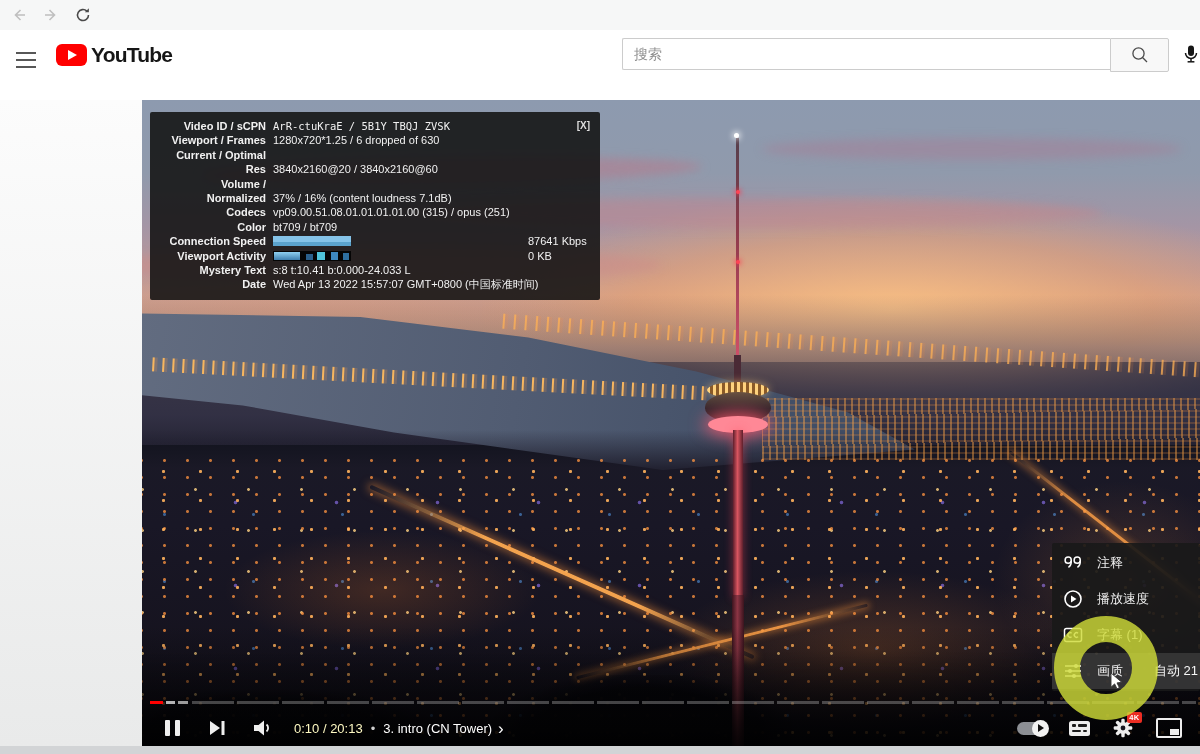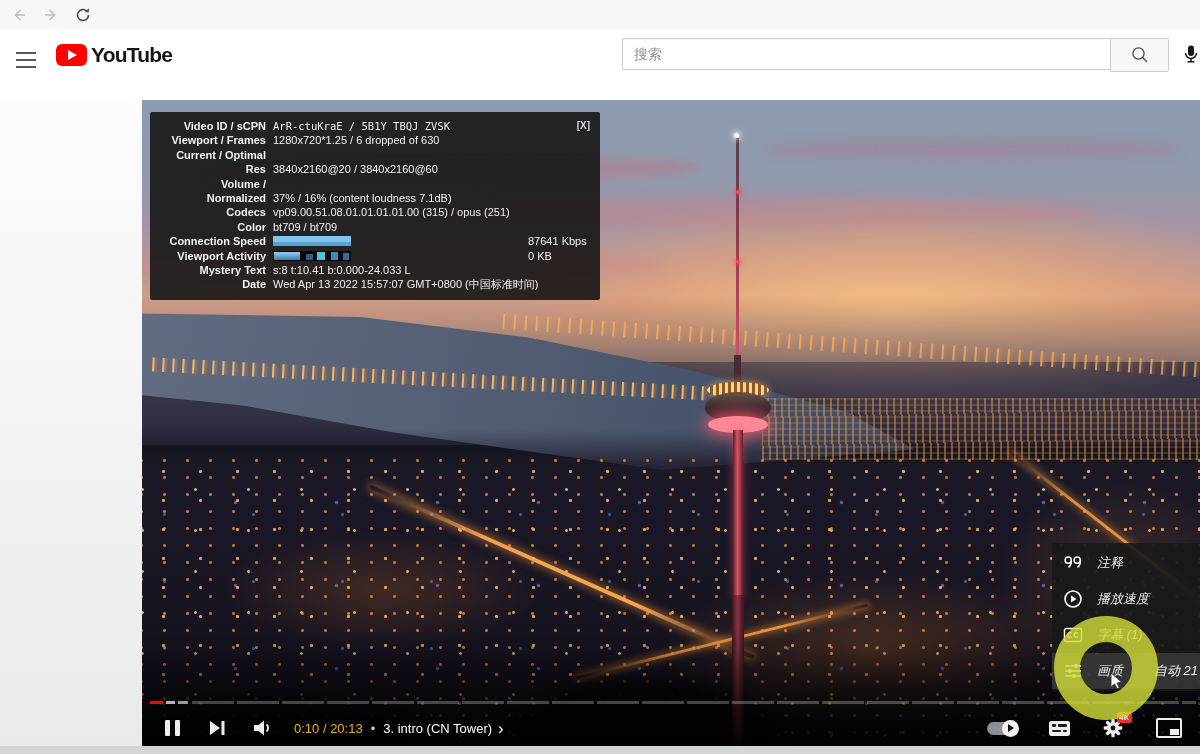--- a/index.html
+++ b/index.html
@@ -102,21 +102,21 @@
   #c-speed{background:linear-gradient(180deg,#85c3e8 0 55%,#5ba3cd 55% 100%);}
   #c-net{background:#050505;}
   #c-net span{position:absolute;bottom:1px;}
   #c-buf{background:#0a0a0a;}
   #c-buf .buf-fill{position:absolute;inset:0;background:linear-gradient(180deg,#f6c27e,#eda95f);
     clip-path:polygon(0 78%,12% 62%,30% 58%,52% 50%,74% 44%,100% 38%,100% 100%,0 100%);}
   .sright{position:absolute;left:368px;top:0;white-space:nowrap;}
   #stats-close{position:absolute;right:10px;top:7px;font-size:10px;font-weight:bold;color:#ddd;cursor:pointer;}
 
   
-  #settings-menu{left:910px;top:443px;width:148px;background:rgba(25,25,25,.92);border-radius:2px;z-index:25;padding:2px 0;font-style:italic;}
+  #settings-menu{left:910px;top:443px;width:148px;background:rgba(25,25,25,.92);border-radius:2px;z-index:25;padding:2px 0;}
   .menu-row{height:36px;display:flex;align-items:center;padding-left:10px;cursor:pointer;color:#eee;font-size:13px;}
   .menu-row.hover{background:rgba(255,255,255,.12);}
   .menu-ic{width:22px;height:22px;flex:none;display:flex;align-items:center;justify-content:center;}
   .menu-label{margin-left:13px;white-space:nowrap;}
   .menu-value{margin-left:auto;padding-right:2px;white-space:nowrap;overflow:hidden;color:#f5f5f5;}
 
   
   #ring{left:912px;top:516px;width:104px;height:104px;border:26px solid rgba(206,219,56,.82);border-radius:50%;box-sizing:border-box;z-index:30;}
   #cursor{left:968px;top:572px;z-index:40;}
 
@@ -127,25 +127,25 @@
   #pb-red{left:0;width:13px;background:#f00;}
   #pb-b1{left:16px;width:9px;background:rgba(255,255,255,.7);}
   #pb-b2{left:28px;width:10px;background:rgba(255,255,255,.6);}
   #pb-rest{left:42px;right:0;width:1004px;background:repeating-linear-gradient(90deg,rgba(255,255,255,.26) 0 42px,transparent 42px 45px);}
   #ctl-row{left:0;top:610px;width:100%;height:36px;z-index:16;display:flex;align-items:center;}
   .ctl-btn{display:flex;align-items:center;justify-content:center;cursor:pointer;flex:none;}
   #btn-pause{margin-left:20px;width:20px;height:20px;gap:5px;}
   #btn-pause i{display:block;width:5px;height:16px;background:#efefef;border-radius:1px;}
   #btn-next{margin-left:26px;width:20px;height:16px;}
   #btn-vol{margin-left:24px;width:22px;height:18px;}
-  #time-disp{margin-left:20px;font-size:13px;color:#eab308;white-space:nowrap;}
+  #time-disp{margin-left:20px;font-size:13px;color:#fef9c3;white-space:nowrap;}
   #chapter{display:flex;align-items:center;margin-left:8px;color:#fff;font-size:13px;font-weight:500;cursor:pointer;white-space:nowrap;}
   #chapter .dot{color:#cfcfcf;margin-right:8px;font-weight:400;}
   #chapter .chev{margin-left:6px;font-size:17px;line-height:13px;color:#fff;}
-  #right-ctls{margin-left:auto;display:flex;align-items:center;gap:32px;padding-right:18px;}
+  #right-ctls{margin-left:auto;display:flex;align-items:center;gap:22px;padding-right:18px;}
   #autoplay{width:30px;height:13px;background:#8c8f94;border-radius:7px;position:relative;cursor:pointer;}
   #autoplay .knob{position:absolute;right:-2px;top:-2px;width:17px;height:17px;border-radius:50%;background:#f2f2f2;}
   #autoplay .knob:after{content:"";position:absolute;left:6px;top:4.5px;border-left:6px solid #111;border-top:4px solid transparent;border-bottom:4px solid transparent;}
   #cc-btn{width:21px;height:15px;background:#ededed;border-radius:2.5px;position:relative;}
   #cc-btn i{position:absolute;background:#1b1b1b;height:2.5px;border-radius:1px;}
   #cc-btn i:nth-child(1){left:3px;bottom:3.5px;width:9px;}
   #cc-btn i:nth-child(2){right:3px;bottom:3.5px;width:4px;}
   #cc-btn i:nth-child(3){left:3px;top:3.5px;width:4px;}
   #cc-btn i:nth-child(4){right:3px;top:3.5px;width:9px;}
   #gear-btn{position:relative;width:22px;height:22px;}

